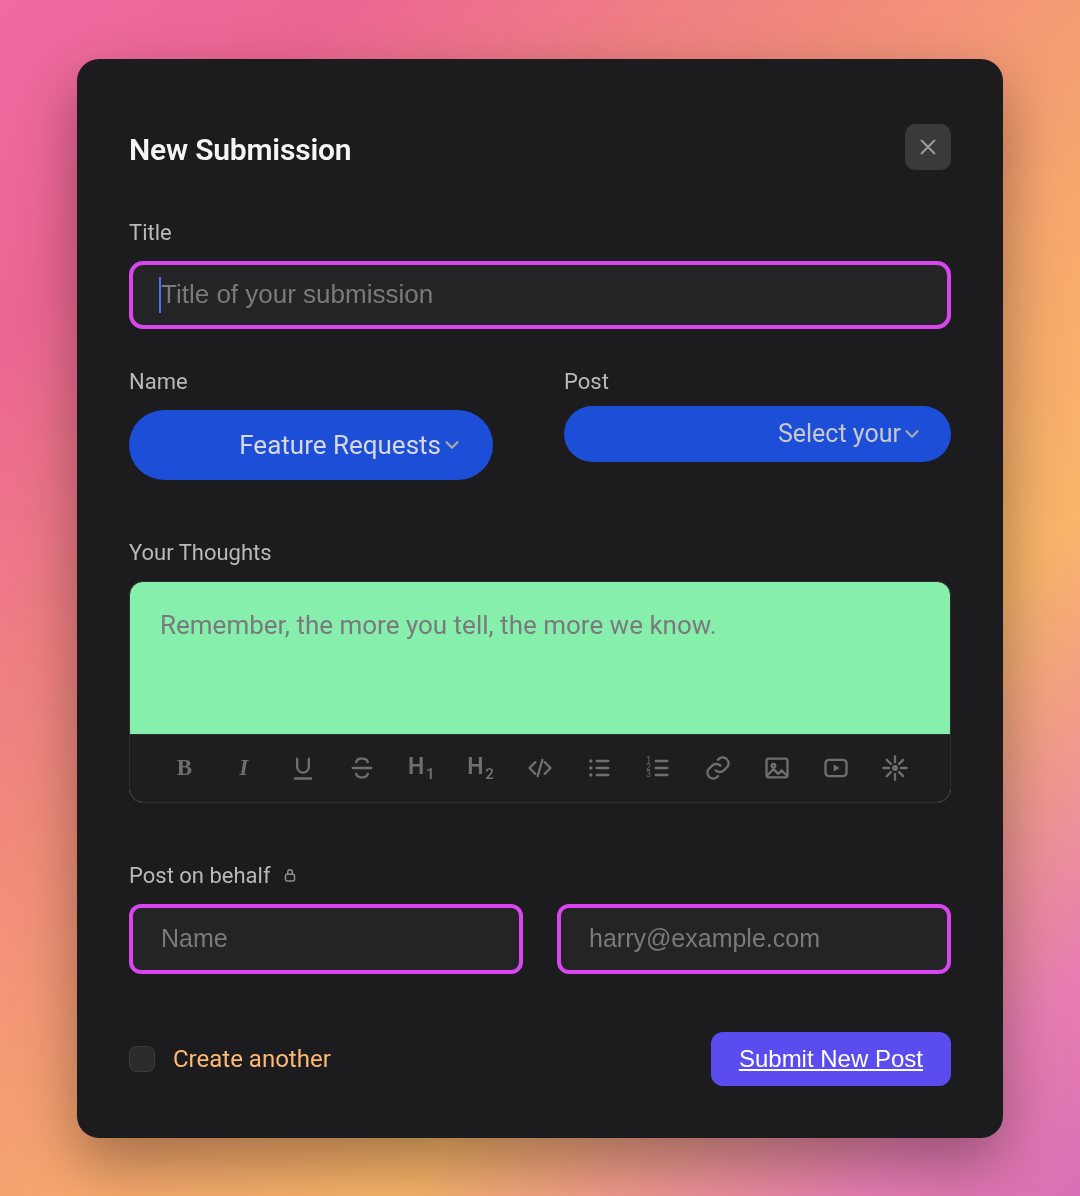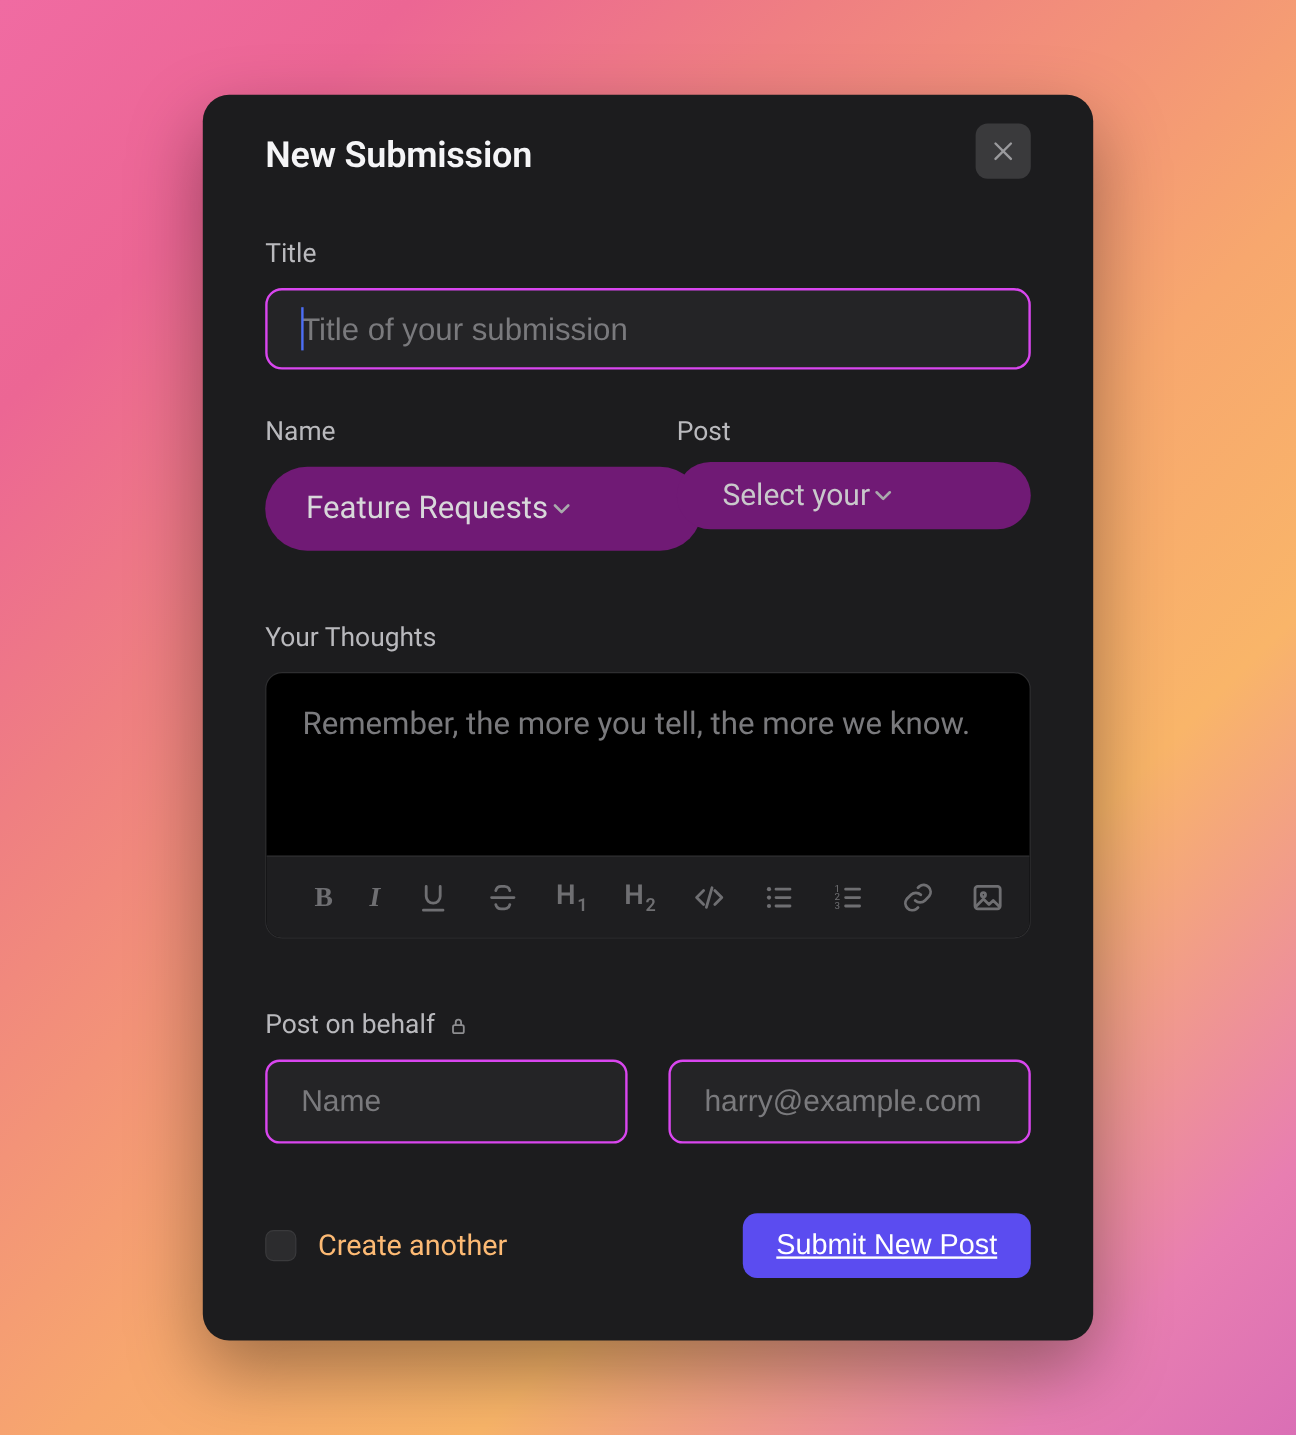--- a/index.html
+++ b/index.html
@@ -11,58 +11,58 @@
         #ec6694 15%,
         #ef7f82 30%,
         #f7a76e 55%,
         #f9b569 70%,
         #e87eb1 90%,
         #da6fb5 100%);
       display: flex; align-items: center; justify-content: center;
       overflow: hidden;
     }
     .modal {
-      width: 742px;
+      width: 926px;
       background: #1c1c1e;
       border-radius: 22px;
-      padding: 30px 52px 52px 52px;
+      padding: 71px 52px 52px 52px;
       box-shadow: 0 25px 60px rgba(0,0,0,.35);
       position: relative;
     }
     .modal-header { display: flex; justify-content: space-between; align-items: center; margin-bottom: 50px; }
     .modal-title { font-size: 30px; font-weight: 600; color: #f5f5f7; letter-spacing: -0.2px; }
     .close-btn {
       width: 46px; height: 46px; border-radius: 10px; background: #3a3a3c;
       display: flex; align-items: center; justify-content: center; cursor: pointer;
       margin-top: -6px;
     }
     .close-btn svg { width: 22px; height: 22px; stroke: #9a9a9d; stroke-width: 2.2; }
     .field-label { font-size: 22px; color: #b9b9bd; margin-bottom: 16px; display: flex; align-items: center; gap: 10px; }
     .text-input {
-      width: 100%; height: 68px; background: #242426; border: 2px solid #d946ef;
+      width: 100%; height: 68px; background: #242426; border: 4px solid #d946ef;
       border-radius: 14px; padding: 0 28px; font-size: 26px; color: #e6e6e8; outline: none;
     }
     .text-input::placeholder { color: #7a7a7d; }
     .text-input.focused { box-shadow: 0 0 0 2px rgba(76,110,245,.0); }
     .title-input { position: relative; }
     .caret { position: absolute; left: 30px; top: 16px; bottom: 16px; width: 2px; background: #4c6ef5; }
     .row { display: flex; gap: 48px; margin-top: 40px; }
     .col { flex: 1; min-width: 0; }
     .select-pill {
-      height: 70px; background: #701a75; border-radius: 36px; padding: 0 30px 0 34px;
-      font-size: 26px; color: #d8d8da; display: flex; align-items: center; justify-content: flex-start;
+      height: 70px; background: #1d4ed8; border-radius: 36px; padding: 0 30px 0 34px;
+      font-size: 26px; color: #d8d8da; display: flex; align-items: center; justify-content: flex-end;
       cursor: pointer;
     }
     .select-pill.muted { font-size: 26px; }
     .select-pill.tags { height: 56px; border-radius: 30px; }
     .chevron { width: 22px; height: 22px; stroke: #a9a9ac; stroke-width: 2.4; fill: none; }
     .board-wrap .select-pill { width: 364px; }
     .tags-wrap .select-pill { width: 100%; }
     .editor {
-      margin-top: 14px; width: 100%; background: #000000; border: 1px solid #2e2e30;
+      margin-top: 14px; width: 100%; background: #86efac; border: 1px solid #2e2e30;
       border-radius: 14px; overflow: hidden;
     }
     .editor-textarea {
       min-height: 152px; padding: 28px 30px; font-size: 26px; color: #7a7a7d;
       outline: none;
     }
     .editor-toolbar {
       border-top: 1px solid #2e2e30;
       height: 68px; display: flex; align-items: center; gap: 30px; padding: 0 40px;
       background: #1e1e20;

